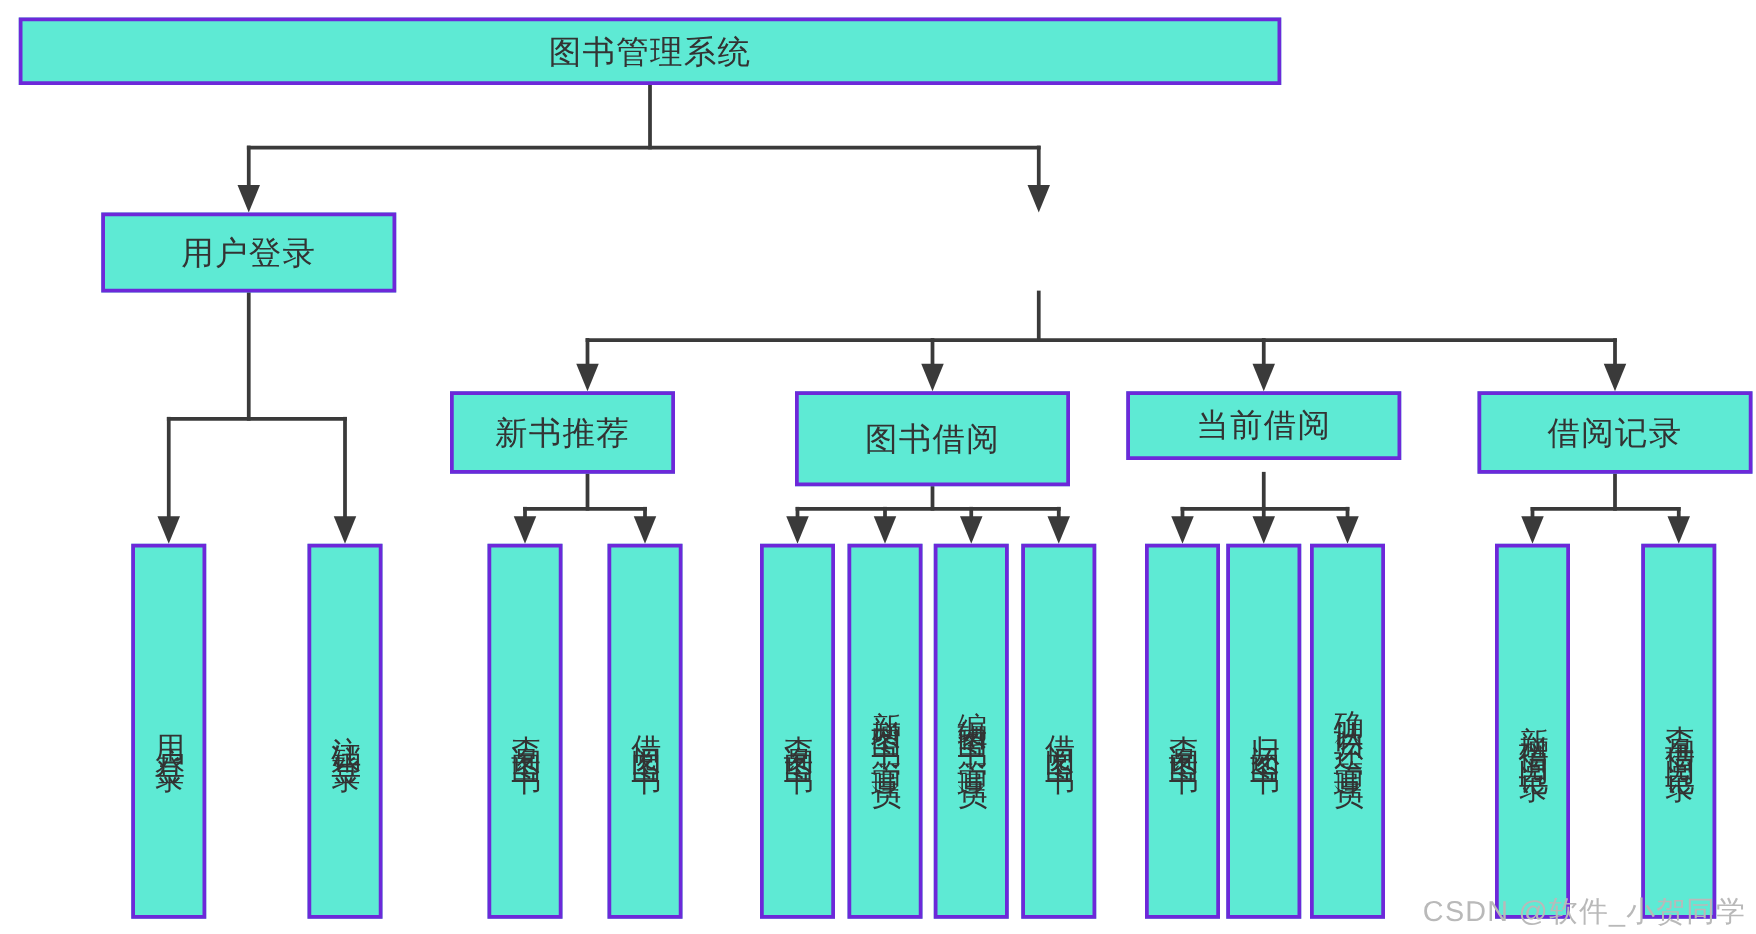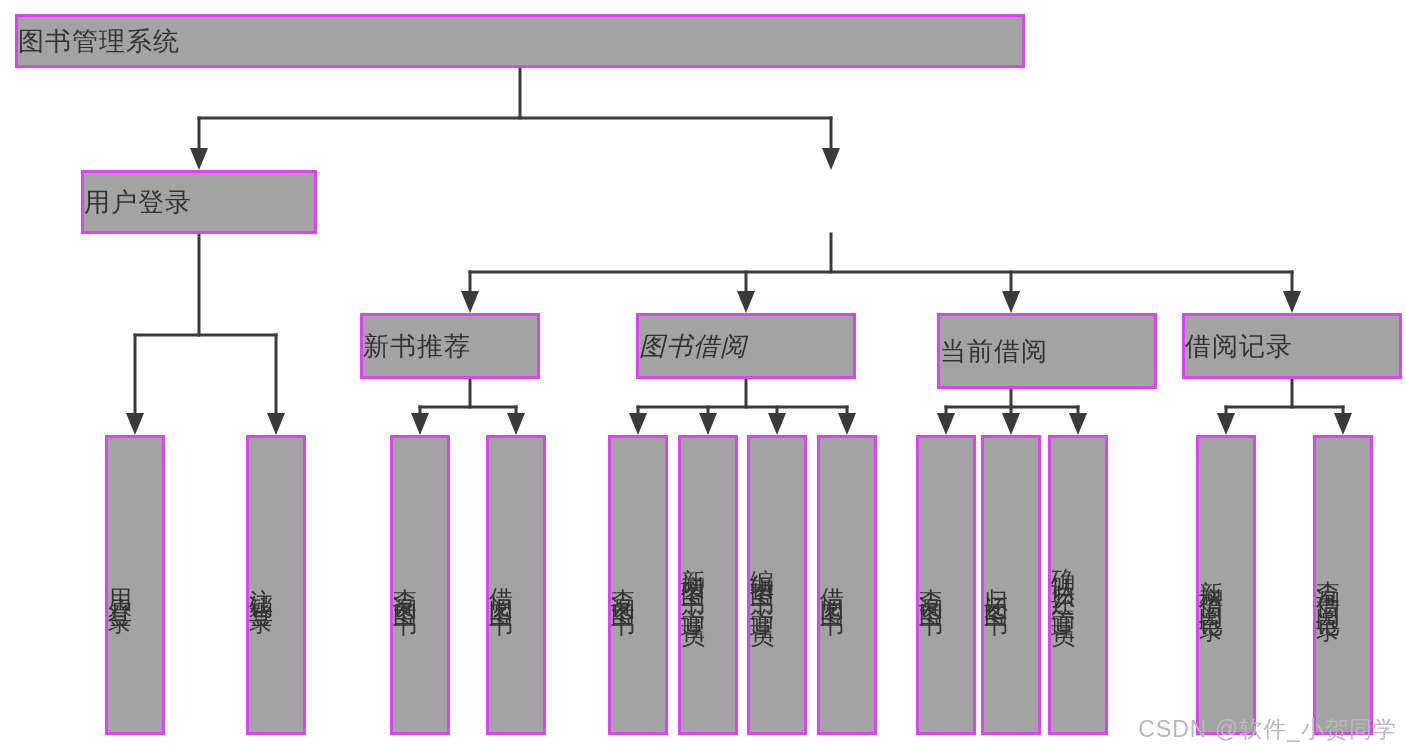--- a/index.html
+++ b/index.html
@@ -13,25 +13,25 @@
   }
   svg.connectors {
     position: absolute;
     left: 0; top: 0;
     width: 1405px; height: 747px;
     z-index: 1;
   }
   .node {
     position: absolute;
     box-sizing: border-box;
-    background: #a3a3a3;
-    border: 3px solid #d946ef;
+    background: #5eead4;
+    border: 3px solid #6d28d9;
     display: flex;
     align-items: center;
-    justify-content: flex-start;
+    justify-content: center;
     color: #333333;
     z-index: 2;
   }
   .hlabel {
     font-size: 26px;
     letter-spacing: 1px;
     white-space: nowrap;
   }
   .vtext {
     writing-mode: vertical-rl;
@@ -138,24 +138,24 @@
     <span class="hlabel">图书管理系统</span>
   </div>
 
   <div class="node" style="left:81px; top:170px; width:236px; height:64px;">
     <span class="hlabel">用户登录</span>
   </div>
 
   <div class="node" style="left:360px; top:313px; width:180px; height:66px;">
     <span class="hlabel">新书推荐</span>
   </div>
-  <div class="node" style="left:636px; top:313px; width:220px; height:66px;font-style:italic;">
+  <div class="node" style="left:636px; top:313px; width:220px; height:76px;">
     <span class="hlabel">图书借阅</span>
   </div>
-  <div class="node" style="left:901px; top:313px; width:220px; height:76px;margin-left:36px;">
+  <div class="node" style="left:901px; top:313px; width:220px; height:55px;">
     <span class="hlabel">当前借阅</span>
   </div>
   <div class="node" style="left:1182px; top:313px; width:220px; height:66px;">
     <span class="hlabel">借阅记录</span>
   </div>
 
   <div class="node" style="left:105px; top:435px; width:60px; height:300px;">
     <span class="vtext">用户登录</span>
   </div>
   <div class="node" style="left:246px; top:435px; width:60px; height:300px;">

